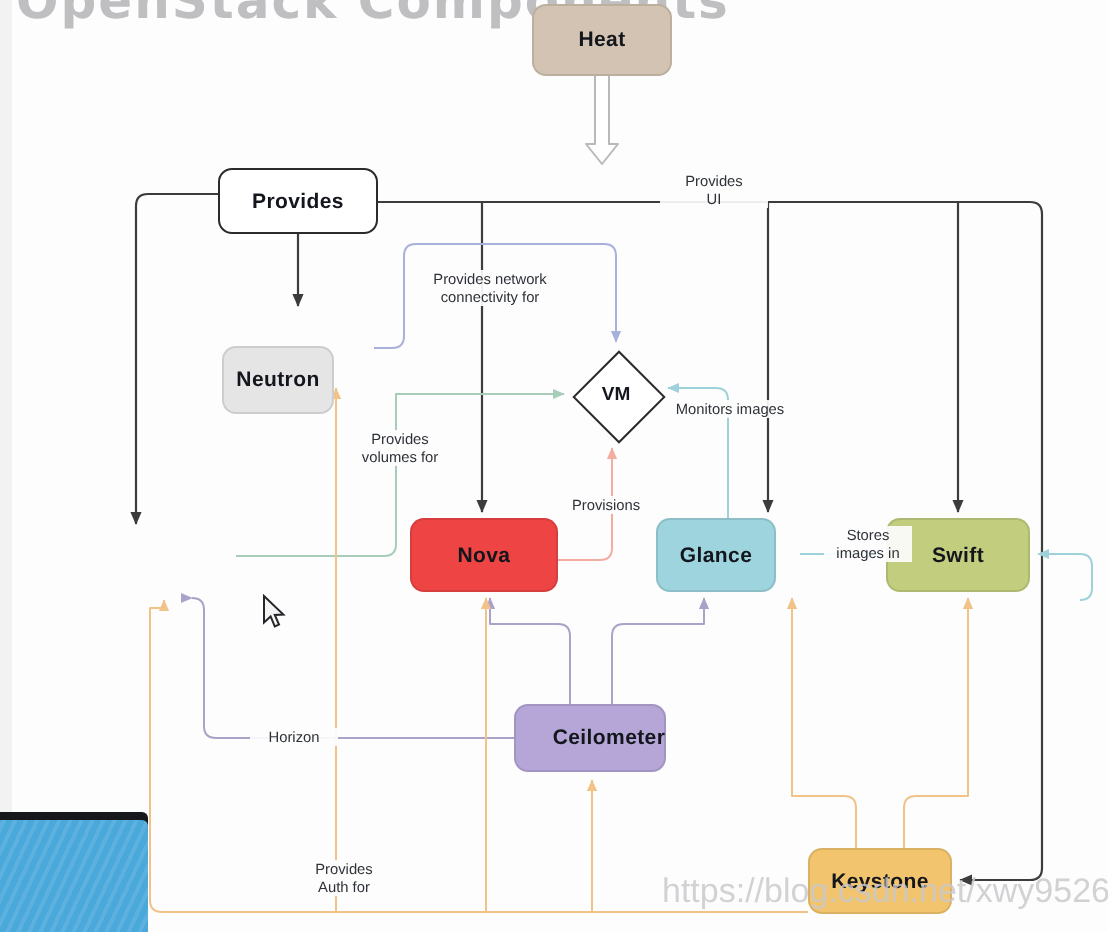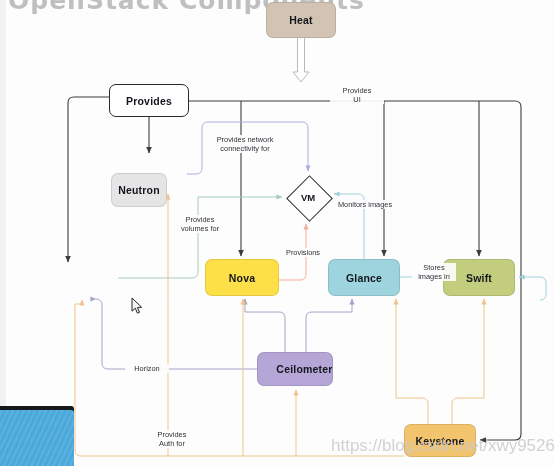--- a/index.html
+++ b/index.html
@@ -178,25 +178,25 @@
   <div class="node soft" style="left:111px;top:173px;width:56px;height:34px;background:#e5e5e5;">
     <span>Neutron</span>
   </div>
 
   <div class="diamond" style="left:286px;top:175px;width:44px;height:44px;">
     <span class="dshape"></span>
     <span class="dlabel">VM</span>
   </div>
 
 
-  <div class="node soft" style="left:205px;top:259px;width:74px;height:37px;background:#fde047;">
+  <div class="node soft" style="left:205px;top:259px;width:74px;height:37px;background:#ef4444;">
     <span>Nova</span>
   </div>
 
-  <div class="node soft" style="left:328px;top:259px;width:72px;height:37px;background:#9ed4de;">
+  <div class="node soft" style="left:328px;top:259px;width:60px;height:37px;background:#9ed4de;">
     <span>Glance</span>
   </div>
 
   <div class="node soft" style="left:443px;top:259px;width:72px;height:37px;background:#c3cd7e;">
     <span>Swift</span>
   </div>
 
   <div class="node soft" style="left:257px;top:352px;width:76px;height:34px;background:#b5a6d7;padding-left:19px;">
     <span>Ceilometer</span>
   </div>

